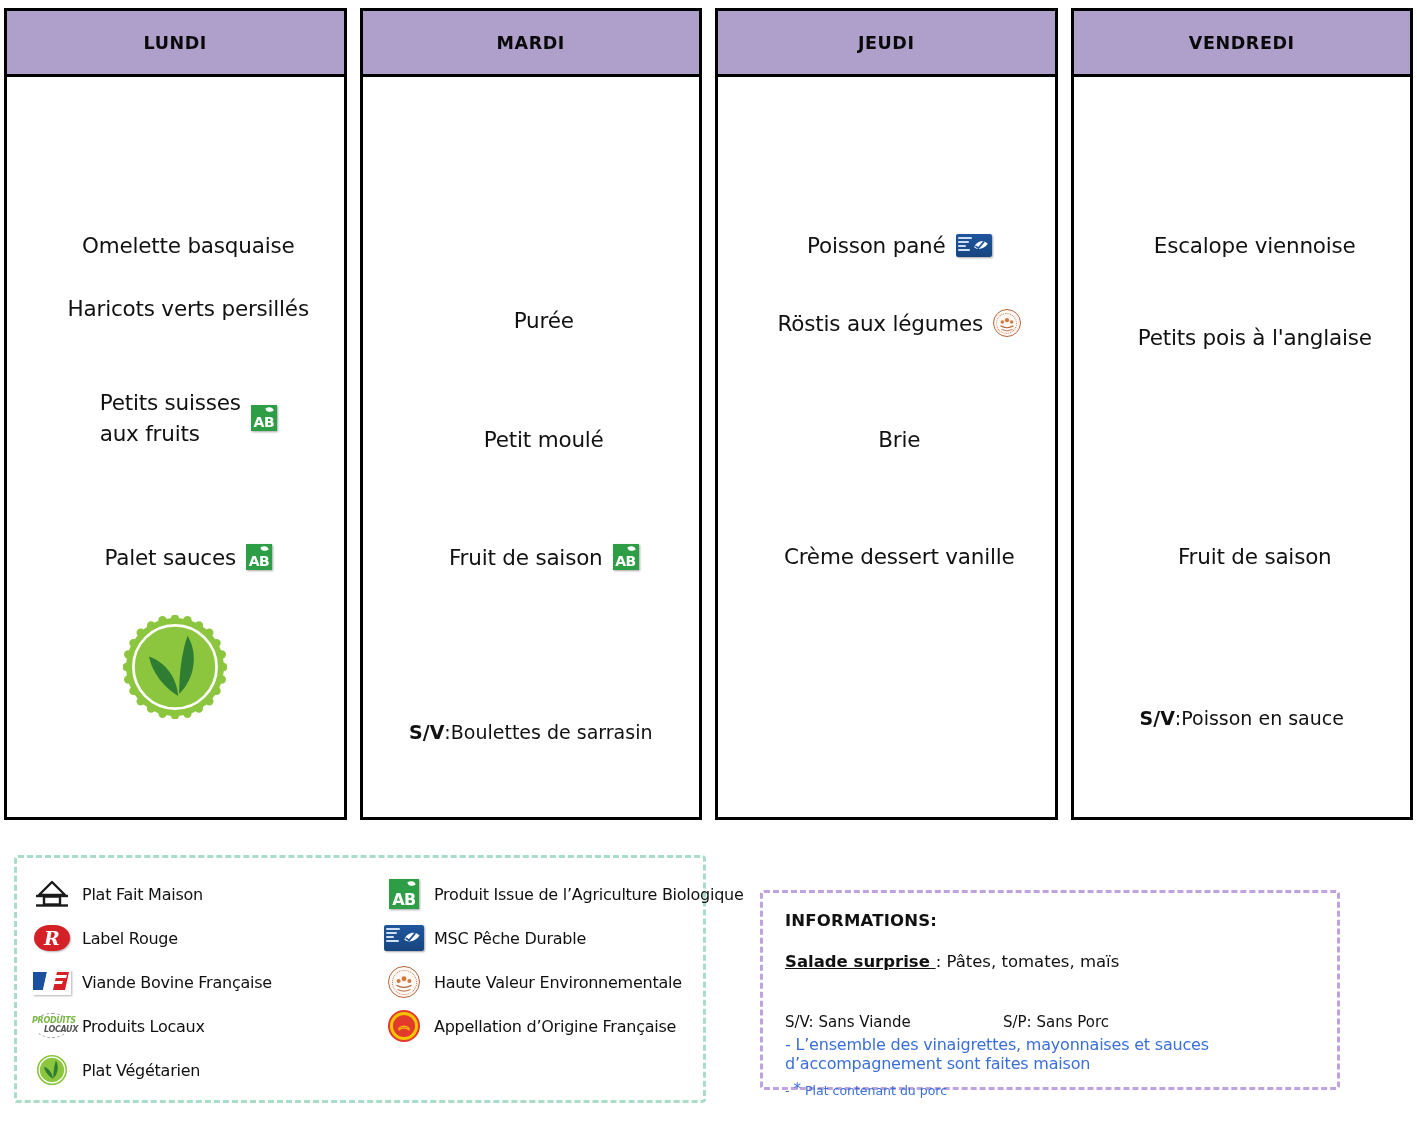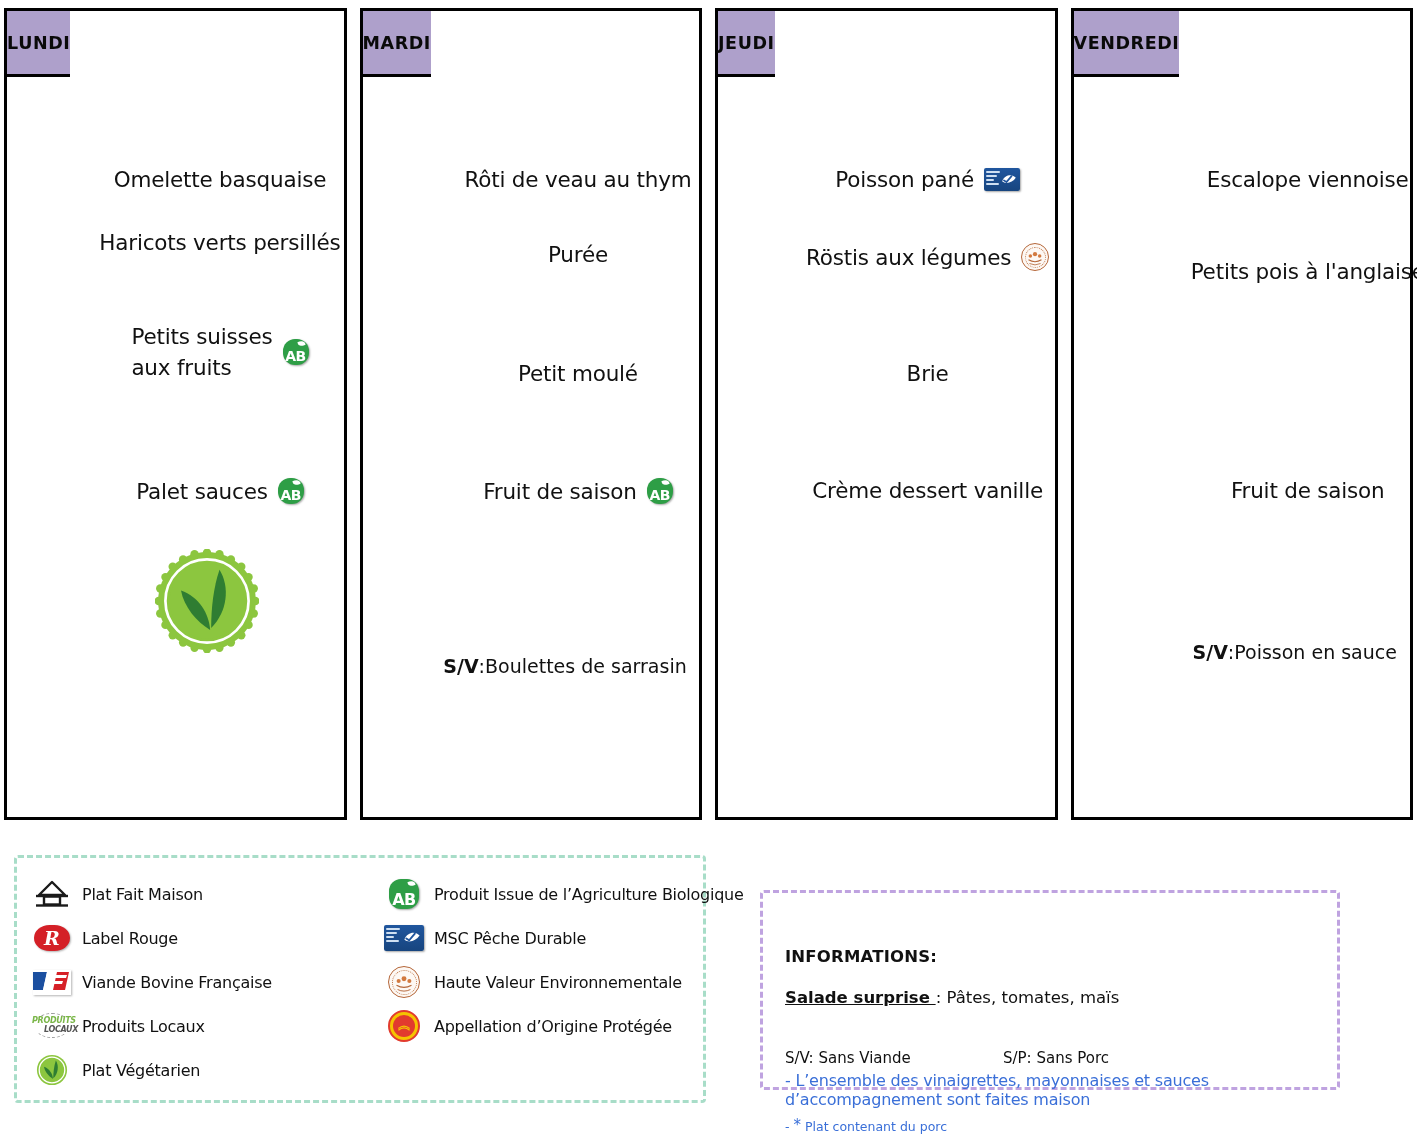--- a/index.html
+++ b/index.html
@@ -22,20 +22,21 @@
     left: 4px; top: 8px;
     width: 1409px; height: 812px;
     display: flex;
     gap: 13px;
   }
   .day-card {
     flex: 1 1 0;
     border: 3px solid #000;
     background: #fff;
     display: flex;
+    flex-direction: column;
   }
   .day-head {
     height: 66px;
     background: #aea0cb;
     border-bottom: 3px solid #000;
     display: flex;
     align-items: center;
     justify-content: center;
   }
   .day-head span {
@@ -82,21 +83,21 @@
     white-space: nowrap;
   }
   .sv-line b { font-weight: bold; }
 
   
   .ab-logo {
     display: inline-block;
     position: relative;
     width: 26px; height: 26px;
     background: #2e9e46;
-    border-radius: 12px;
+    border-radius: 0;
     box-shadow: 1px 1px 2px rgba(0,0,0,.35);
     flex: 0 0 auto;
     vertical-align: middle;
   }
   .ab-logo .ab-txt {
     position: absolute;
     left: 0; right: 0; bottom: 2px;
     text-align: center;
     font-family: "DejaVu Sans", sans-serif;
     font-weight: bold;
@@ -303,21 +304,20 @@
     border-radius: 4px;
     background: #fff;
     padding: 18px 20px 10px 22px;
   }
   .infos-title {
     font-family: "DejaVu Sans", sans-serif;
     font-weight: bold;
     font-size: 16.5px;
     color: #111;
     letter-spacing: 0.2px;
-    margin-top: 36px;
   }
   .infos-salade {
     margin-top: 22px;
     font-family: "DejaVu Sans", sans-serif;
     font-size: 16.5px;
     color: #111;
   }
   .infos-salade .u {
     font-weight: bold;
     text-decoration: underline;
@@ -425,23 +425,20 @@
         </svg>
 
       </div>
     </div>
 
     <div class="day-card">
       <div class="day-head">
         <span>MARDI</span>
       </div>
       <div class="day-body">
-        <div class="mline" style="top:156px">
-          <span>Rôti de veau au thym</span>
-        </div>
         <div class="mline" style="top:231px">
           <span>Purée</span>
         </div>
         <div class="mline" style="top:350px">
           <span>Petit moulé</span>
         </div>
         <div class="mline" style="top:467px">
           <span>Fruit de saison</span>
           <span class="ab-logo">
             <span class="ab-leaf"></span>
@@ -618,21 +615,21 @@
       <div class="leg-item">
         <span class="leg-ico">
           <span class="aop-logo" style="width:32px;height:32px">
             <span class="aop-in"></span>
             <svg class="aop-hand" viewBox="0 0 16 10">
               <path d="M1 7 Q8 1 15 7" stroke="#f5c400" stroke-width="1.6" fill="none"></path>
               <path d="M1 9 Q8 3 15 9" stroke="#f5c400" stroke-width="1.6" fill="none"></path>
             </svg>
           </span>
         </span>
-        <span class="leg-label">Appellation d’Origine Protégée</span>
+        <span class="leg-label">Appellation d’Origine Française</span>
       </div>
 
       <div class="leg-item">
         <span class="leg-ico">
           <svg class="veg-small" viewBox="0 0 100 100">
             <circle cx="50" cy="50" r="47" fill="#8cc63f"></circle>
             <circle cx="50" cy="50" r="40" fill="none" stroke="#ffffff" stroke-width="4"></circle>
             <circle cx="50" cy="50" r="36" fill="#8cc63f"></circle>
             <path d="M62 20 C72 36 70 60 54 76 C54 58 56 38 62 20 Z" fill="#2f7d32"></path>
             <path d="M25 40 C42 46 52 62 53 78 C40 70 28 56 25 40 Z" fill="#2f7d32"></path>

